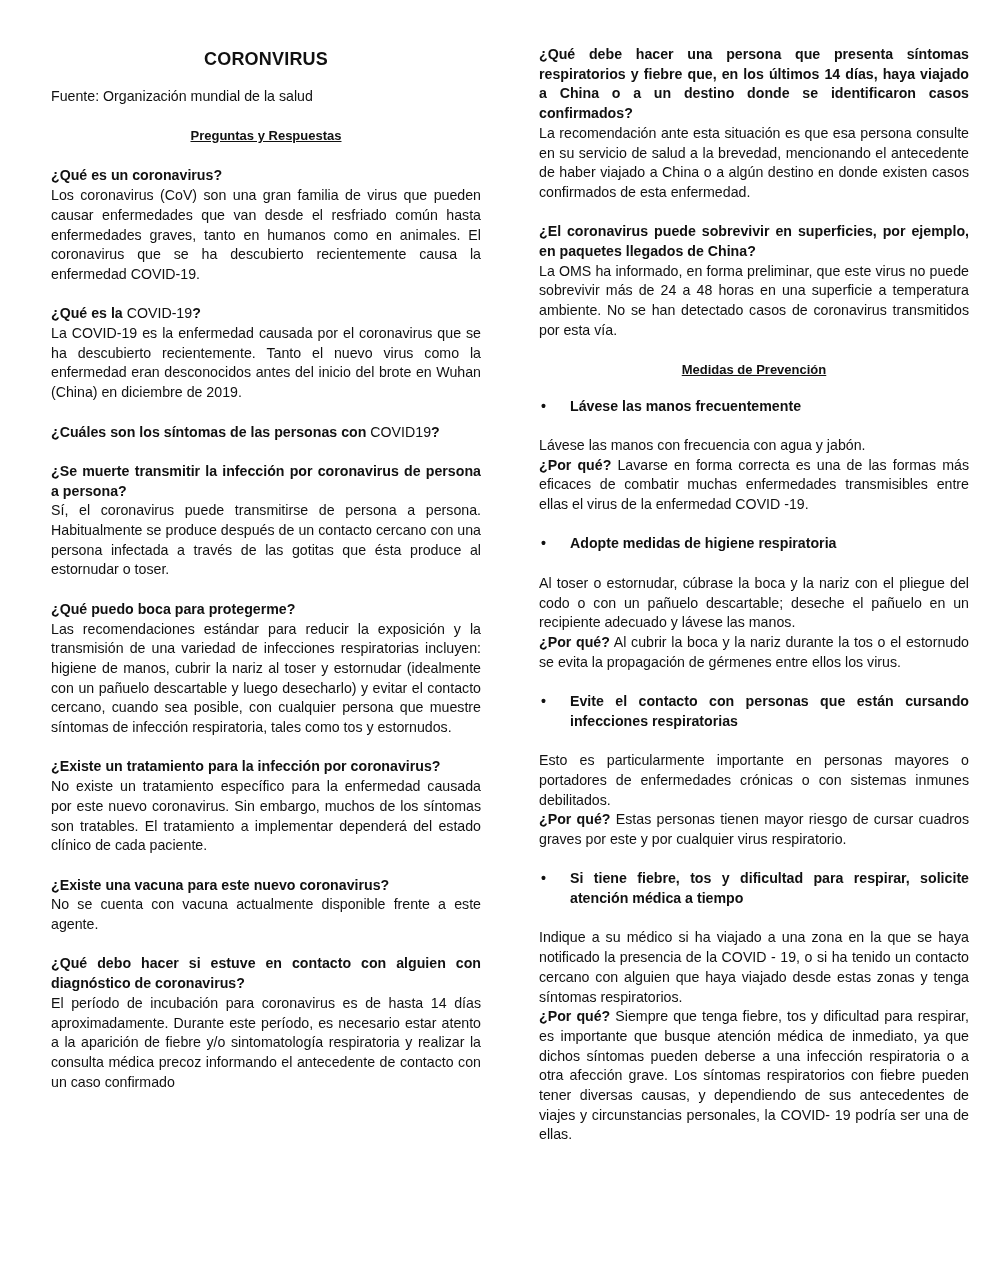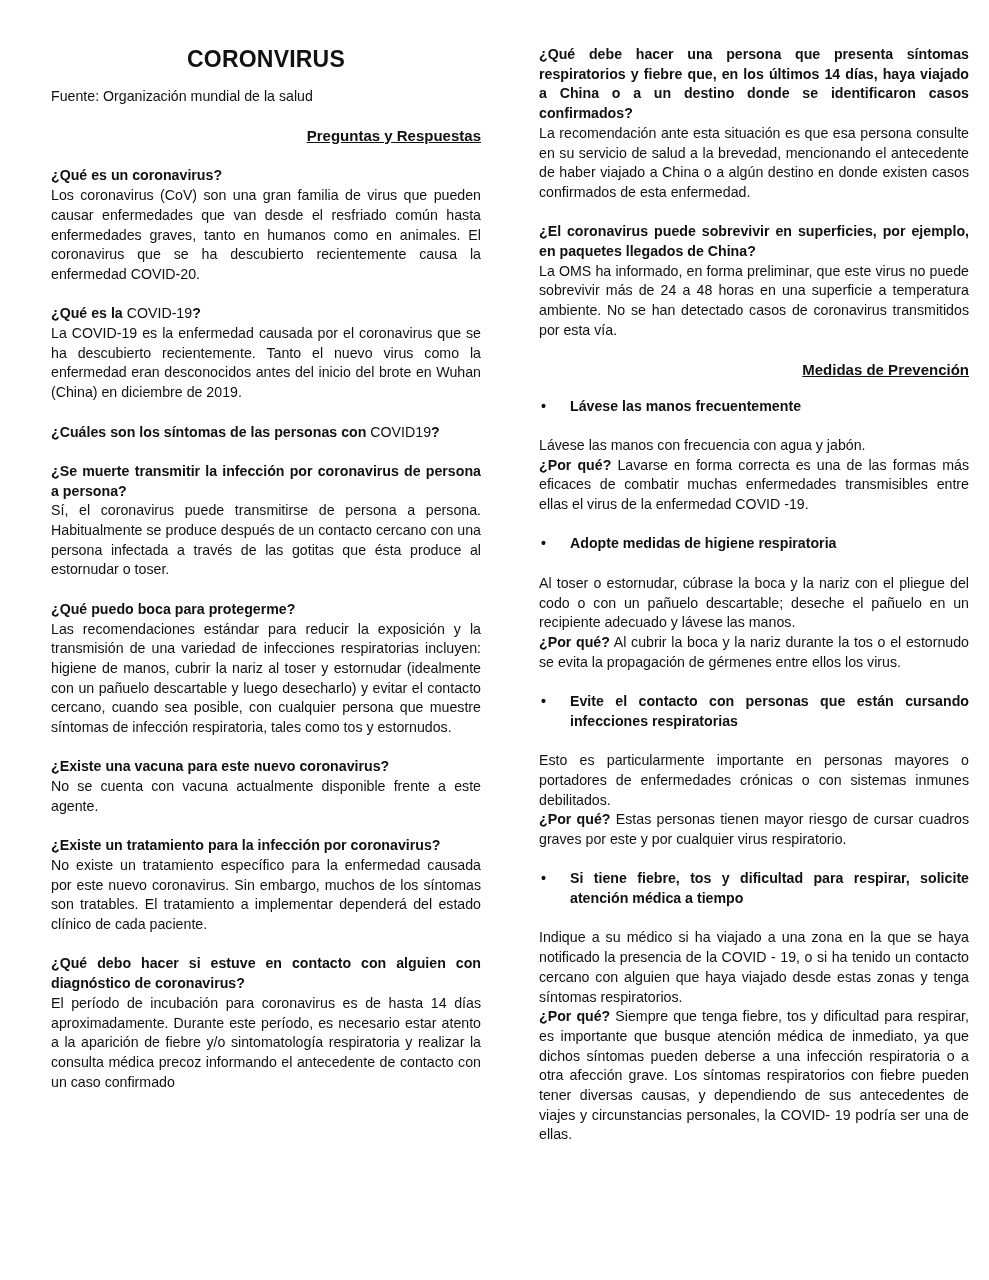--- a/index.html
+++ b/index.html
@@ -8,26 +8,26 @@
     font-family: "Liberation Sans", "DejaVu Sans", sans-serif;
     color: #111111;
   }
   .col {
     position: absolute; top: 40px; width: 430px;
     font-size: 14.2px; line-height: 19.7px;
   }
   .col.left { left: 51px; }
   .col.right { left: 539px; }
   .title {
-    text-align: center; font-weight: bold; font-size: 23px;
+    text-align: center; font-weight: bold; font-size: 18px;
     line-height: 24px; margin: 7px 0 0 0; letter-spacing: 0.2px;
   }
   .source { margin: 16px 0 0 0; }
   .section-title {
-    text-align: right; font-weight: bold; font-size: 15px;
+    text-align: center; font-weight: bold; font-size: 13px;
     text-decoration: underline; margin: 18px 0 0 0; line-height: 22px;
   }
   .qa { margin-top: 19.7px; }
   .qa:first-of-type { margin-top: 0; }
   .q { font-weight: bold; text-align: justify; margin: 0; }
   .q .plain { font-weight: normal; }
   .a { text-align: justify; margin: 0; }
   .bullet {
     display: flex; font-weight: bold; margin-top: 19.7px; text-align: justify;
   }
@@ -41,44 +41,44 @@
 <body>
 
 <div class="col left">
   <h1 class="title">CORONVIRUS</h1>
   <p class="source">Fuente: Organización mundial de la salud</p>
   <h2 class="section-title">Preguntas y Respuestas</h2>
 
   <div style="margin-top:19.7px">
     <div class="qa" style="margin-top:0">
       <p class="q">¿Qué es un coronavirus?</p>
-      <p class="a">Los coronavirus (CoV) son una gran familia de virus que pueden causar enfermedades que van desde el resfriado común hasta enfermedades graves, tanto en humanos como en animales.  El coronavirus que se ha descubierto recientemente causa la enfermedad COVID-20.</p>
+      <p class="a">Los coronavirus (CoV) son una gran familia de virus que pueden causar enfermedades que van desde el resfriado común hasta enfermedades graves, tanto en humanos como en animales.  El coronavirus que se ha descubierto recientemente causa la enfermedad COVID-19.</p>
     </div>
     <div class="qa">
       <p class="q"><span>¿Qué es la</span><span class="plain"> COVID-19</span><span>?</span></p>
       <p class="a">La COVID-19 es la enfermedad causada por el coronavirus que se ha descubierto recientemente. Tanto el nuevo virus como la enfermedad eran desconocidos antes del inicio del brote en Wuhan (China) en diciembre de 2019.</p>
     </div>
     <div class="qa">
       <p class="q"><span>¿Cuáles son los síntomas de las personas con</span><span class="plain"> COVID19</span><span>?</span></p>
     </div>
     <div class="qa">
       <p class="q">¿Se muerte transmitir la infección por coronavirus de persona a persona?</p>
       <p class="a">Sí, el coronavirus puede transmitirse de persona a persona. Habitualmente se produce después de un contacto cercano con una persona infectada a través de las gotitas que ésta produce al estornudar o toser.</p>
     </div>
     <div class="qa">
       <p class="q">¿Qué puedo boca para protegerme?</p>
       <p class="a">Las recomendaciones estándar para reducir la exposición y la transmisión de una variedad de infecciones respiratorias incluyen: higiene de manos, cubrir la nariz al toser y estornudar (idealmente con un pañuelo descartable y luego desecharlo) y evitar el contacto cercano, cuando sea posible, con cualquier persona que muestre síntomas de infección respiratoria, tales como tos y estornudos.</p>
     </div>
     <div class="qa">
+      <p class="q">¿Existe un tratamiento para la infección por coronavirus?</p>
+      <p class="a">No existe un tratamiento específico para la enfermedad causada por este nuevo coronavirus. Sin embargo, muchos de los síntomas son tratables. El tratamiento a implementar dependerá del estado clínico de cada paciente.</p>
+    </div>
+    <div class="qa">
       <p class="q">¿Existe una vacuna para este nuevo coronavirus?</p>
       <p class="a">No se cuenta con vacuna actualmente disponible frente a este agente.</p>
-    </div>
-    <div class="qa">
-      <p class="q">¿Existe un tratamiento para la infección por coronavirus?</p>
-      <p class="a">No existe un tratamiento específico para la enfermedad causada por este nuevo coronavirus. Sin embargo, muchos de los síntomas son tratables. El tratamiento a implementar dependerá del estado clínico de cada paciente.</p>
     </div>
     <div class="qa">
       <p class="q">¿Qué debo hacer si estuve en contacto con alguien con diagnóstico de coronavirus?</p>
       <p class="a">El período de incubación para coronavirus es de hasta 14 días aproximadamente. Durante este período, es necesario estar atento a la aparición de fiebre y/o sintomatología respiratoria y realizar la consulta médica precoz informando el antecedente de contacto con un caso confirmado</p>
     </div>
   </div>
 </div>
 
 <div class="col right">
   <div class="qa" style="margin-top:5px">

